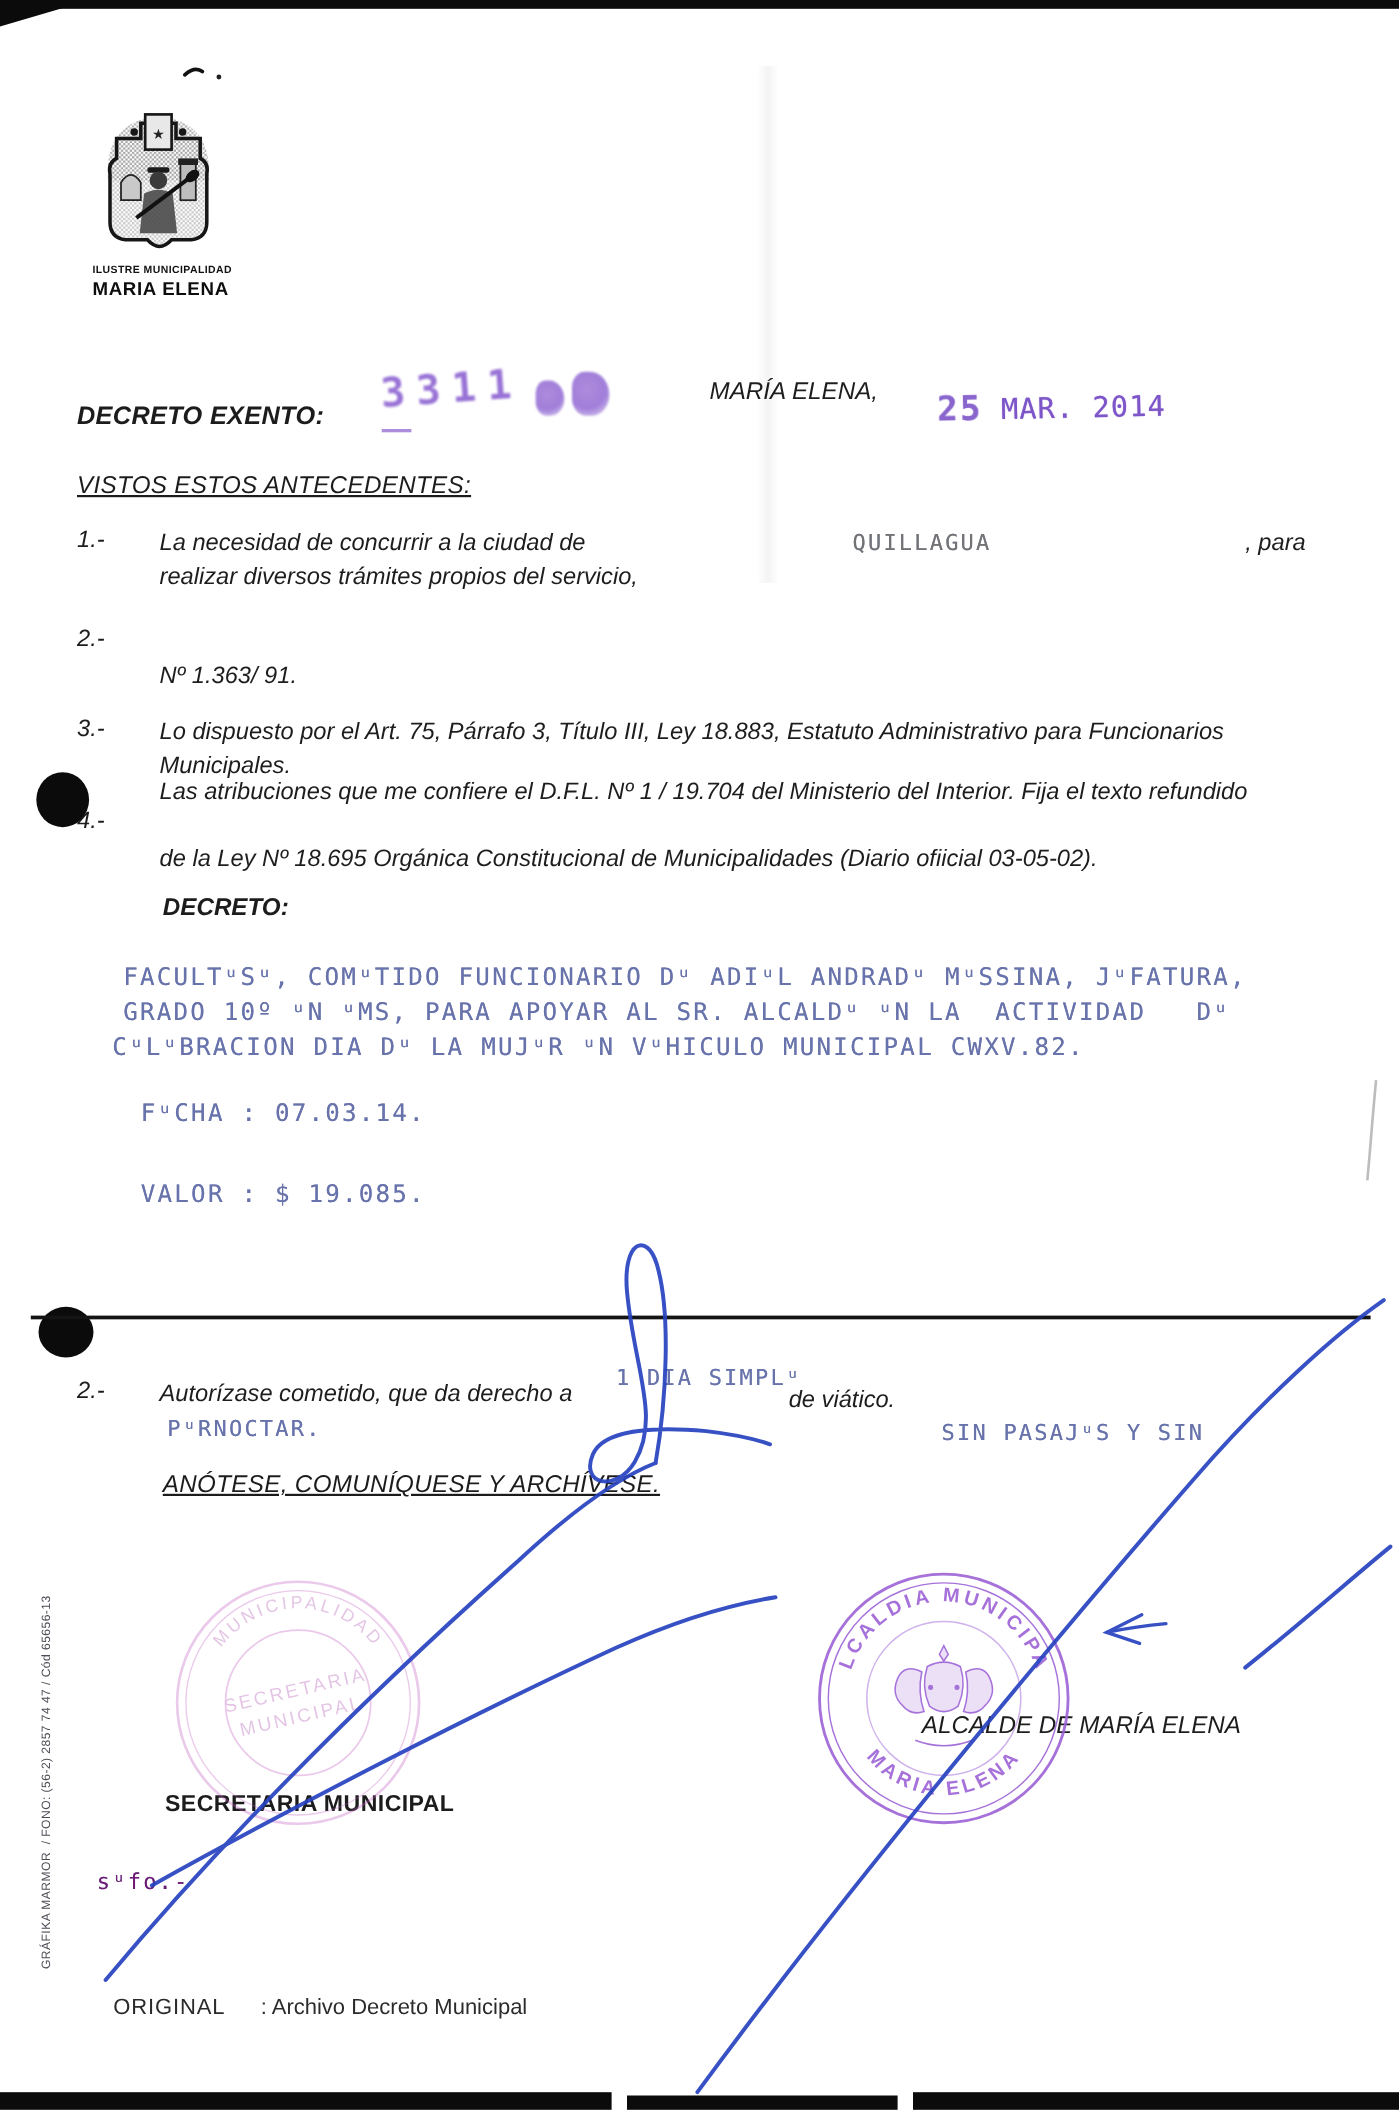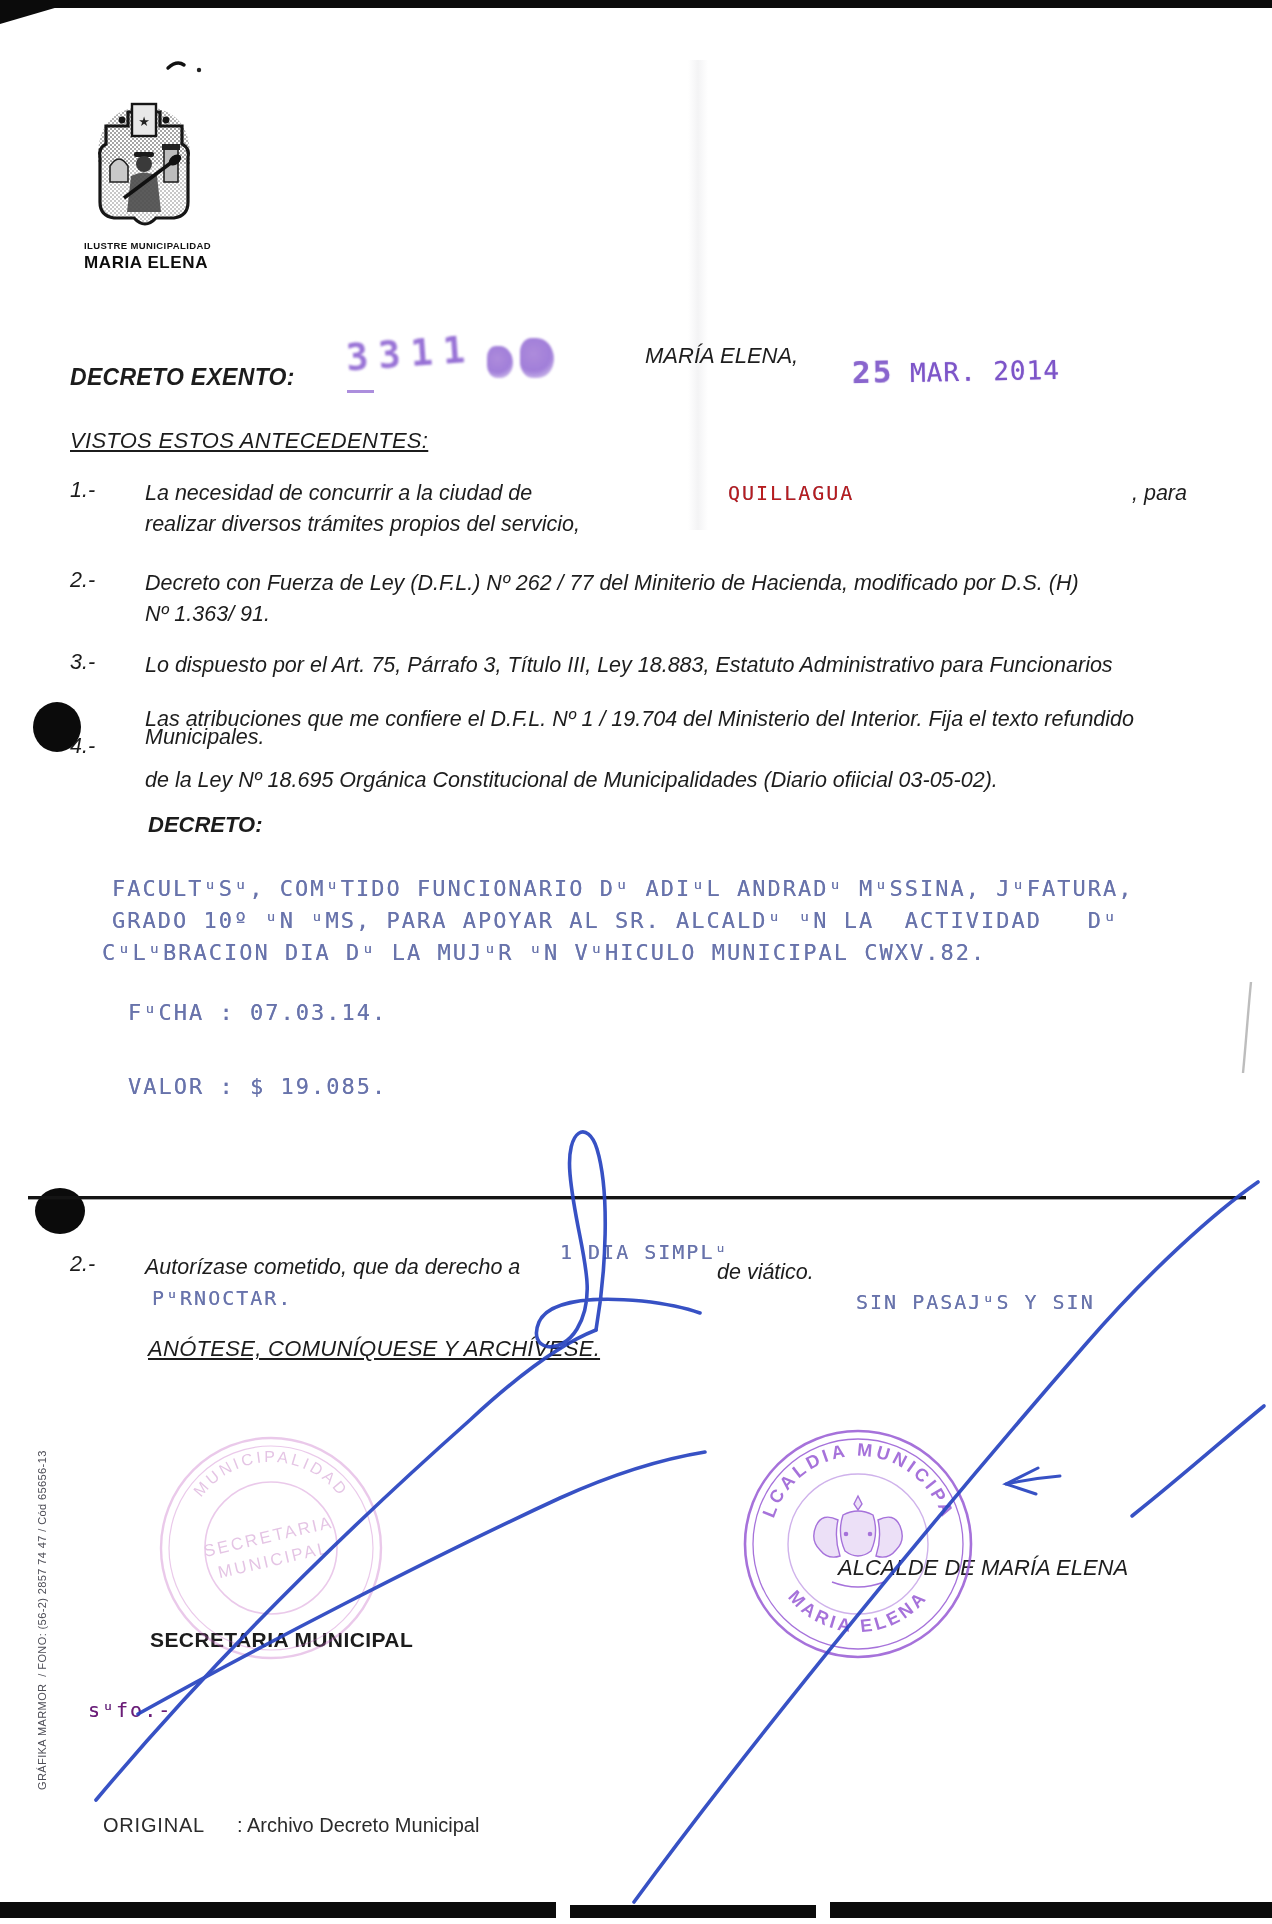--- a/index.html
+++ b/index.html
@@ -10,21 +10,21 @@
   .abs{position:absolute;}
   
   .it{font-style:italic;font-size:21.5px;line-height:31px;color:#1d1d1d;}
   .bold-it{font-style:italic;font-weight:bold;}
   
   .tw{
     font-family:"DejaVu Sans Mono","DejaVu Sans",monospace;
     color:#6873ab;letter-spacing:2px;font-size:22px;white-space:pre;
     text-shadow:0 0 .6px #8b95c2;
   }
-  .tw-light{color:#b91c1c;}
+  .tw-light{color:#737373;margin-left:47px;}
   .datestamp{
     font-family:"DejaVu Sans Mono","DejaVu Sans",monospace;
     color:#7d55c8;white-space:pre;transform:rotate(-1.2deg);
     text-shadow:0 0 1px #9b7fd8;
   }
   .datestamp .day{font-weight:bold;font-size:31px;letter-spacing:2px;filter:blur(.6px);opacity:.9;}
   .datestamp .rest{font-size:26px;letter-spacing:1px;}
   .numstamp{
     font-family:"DejaVu Sans Mono","DejaVu Sans",monospace;
     font-size:37px;font-weight:bold;color:#8a5fd0;letter-spacing:10px;
@@ -96,26 +96,25 @@
 
   <div class="abs caps-head" style="left:70px;top:428px;">VISTOS ESTOS ANTECEDENTES:</div>
 
   <div class="hang-num" style="top:478px;">1.-</div>
   <div class="abs it" style="left:145px;top:478px;">La necesidad de concurrir a la ciudad de</div>
   <div class="abs tw tw-light" style="left:728px;top:481px;font-size:20px;">QUILLAGUA</div>
   <div class="abs it" style="left:1132px;top:478px;">, para</div>
   <div class="abs it" style="left:145px;top:509px;">realizar diversos trámites propios del servicio,</div>
 
   <div class="hang-num" style="top:568px;">2.-</div>
-  <div class="abs it" style="left:145px;top:568px;">Decreto con Fuerza de Ley (D.F.L.) Nº 262 / 77 del Miniterio de Hacienda, modificado por D.S. (H)</div>
   <div class="abs it" style="left:145px;top:599px;">Nº 1.363/ 91.</div>
 
   <div class="hang-num" style="top:650px;">3.-</div>
   <div class="abs it" style="left:145px;top:650px;">Lo dispuesto por el Art. 75, Párrafo 3, Título III, Ley 18.883, Estatuto Administrativo para Funcionarios</div>
-  <div class="abs it" style="left:145px;top:681px;margin-top:41px;">Municipales.</div>
+  <div class="abs it" style="left:145px;top:681px;">Municipales.</div>
 
   <div class="hang-num" style="top:734px;">4.-</div>
   <div class="abs it" style="left:145px;top:704px;">Las atribuciones que me confiere el D.F.L. Nº 1 / 19.704 del Ministerio del Interior. Fija el texto refundido</div>
   <div class="abs it" style="left:145px;top:765px;">de la Ley Nº 18.695 Orgánica Constitucional de Municipalidades  (Diario ofiicial 03-05-02).</div>
 
   <div class="abs bold-it" style="left:148px;top:812px;font-size:22px;">DECRETO:</div>
   <div class="abs tw" style="left:112px;top:876px;">FACULTᵘSᵘ, COMᵘTIDO FUNCIONARIO Dᵘ ADIᵘL ANDRADᵘ MᵘSSINA, JᵘFATURA,</div>
   <div class="abs tw" style="left:112px;top:908px;">GRADO 10º ᵘN ᵘMS, PARA APOYAR AL SR. ALCALDᵘ ᵘN LA  ACTIVIDAD   Dᵘ</div>
   <div class="abs tw" style="left:102px;top:940px;">CᵘLᵘBRACION DIA Dᵘ LA MUJᵘR ᵘN VᵘHICULO MUNICIPAL CWXV.82.</div>
   <div class="abs tw" style="left:128px;top:1000px;">FᵘCHA : 07.03.14.</div>

